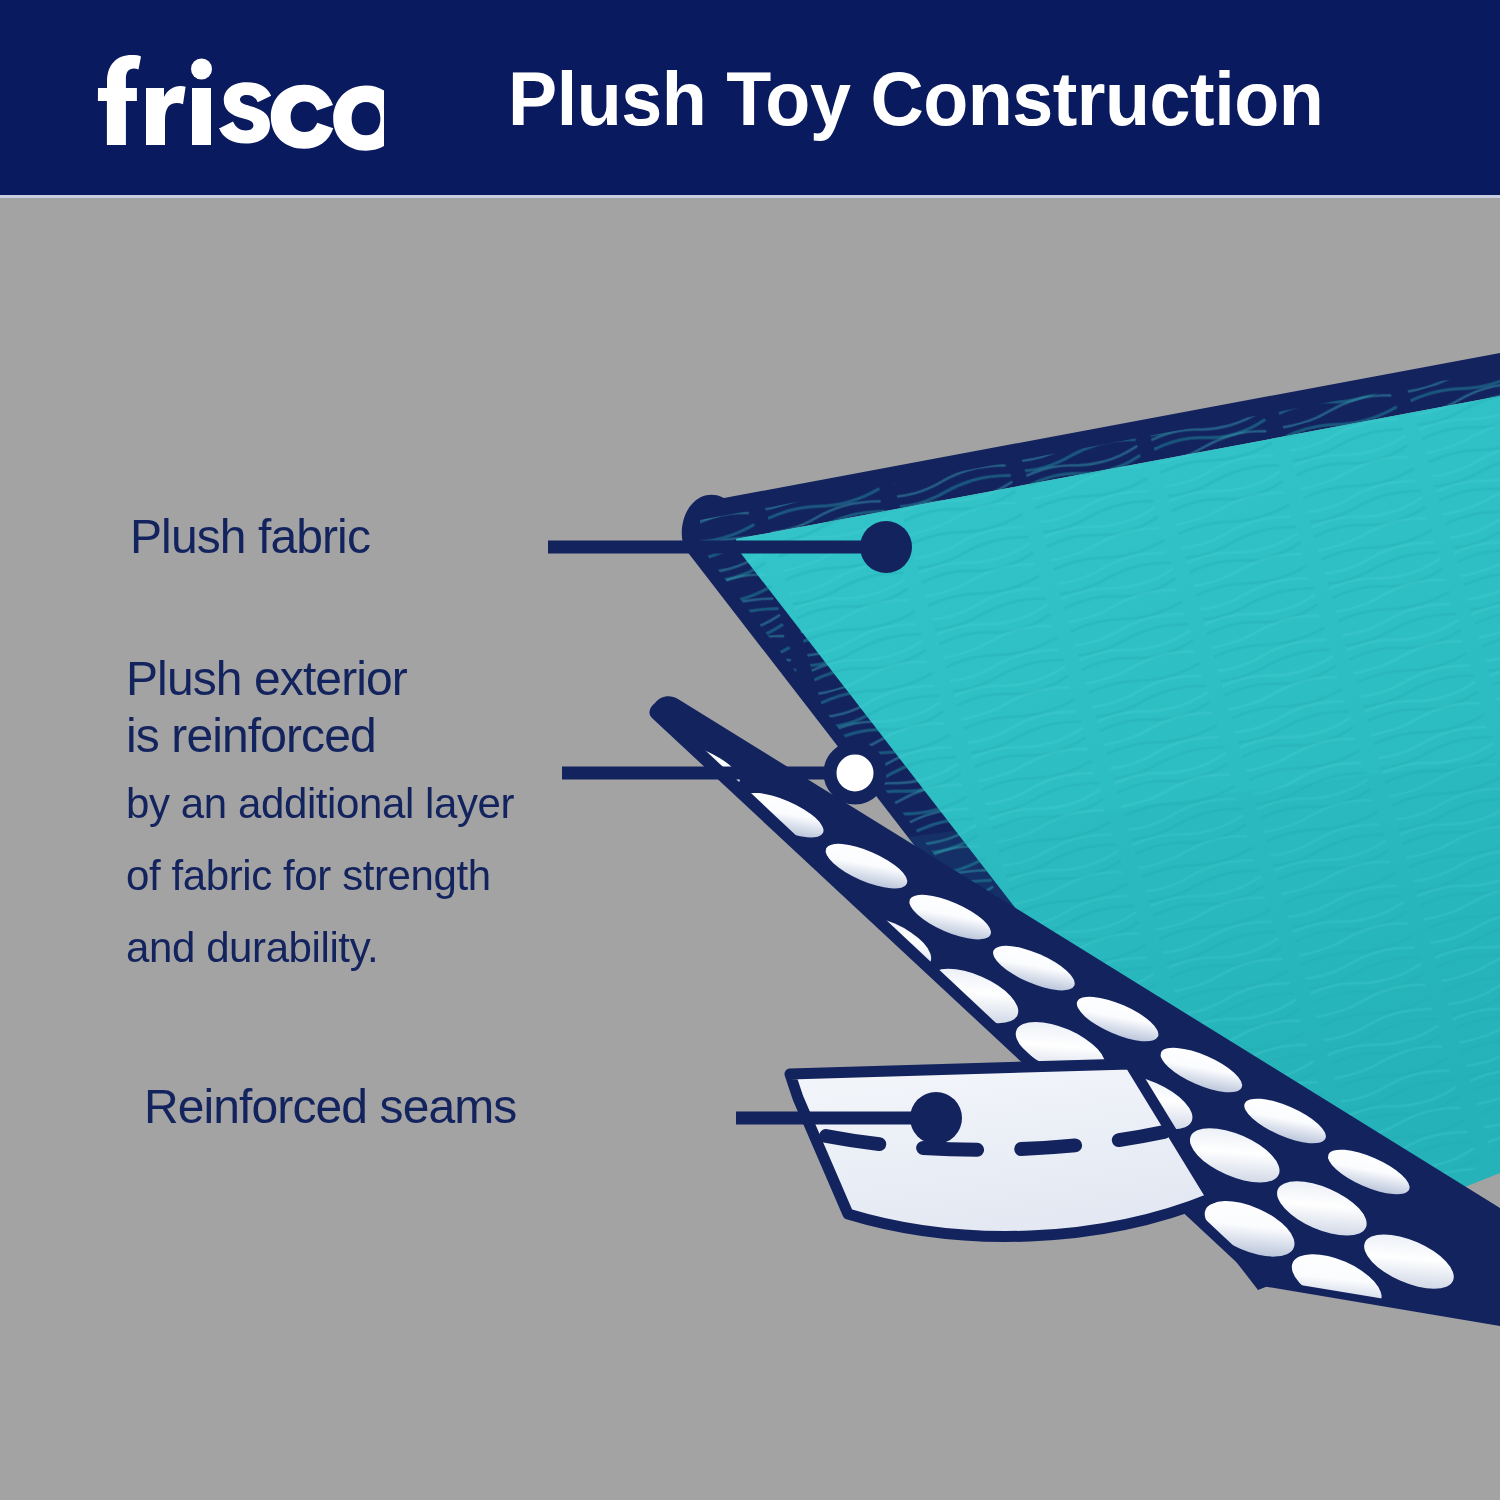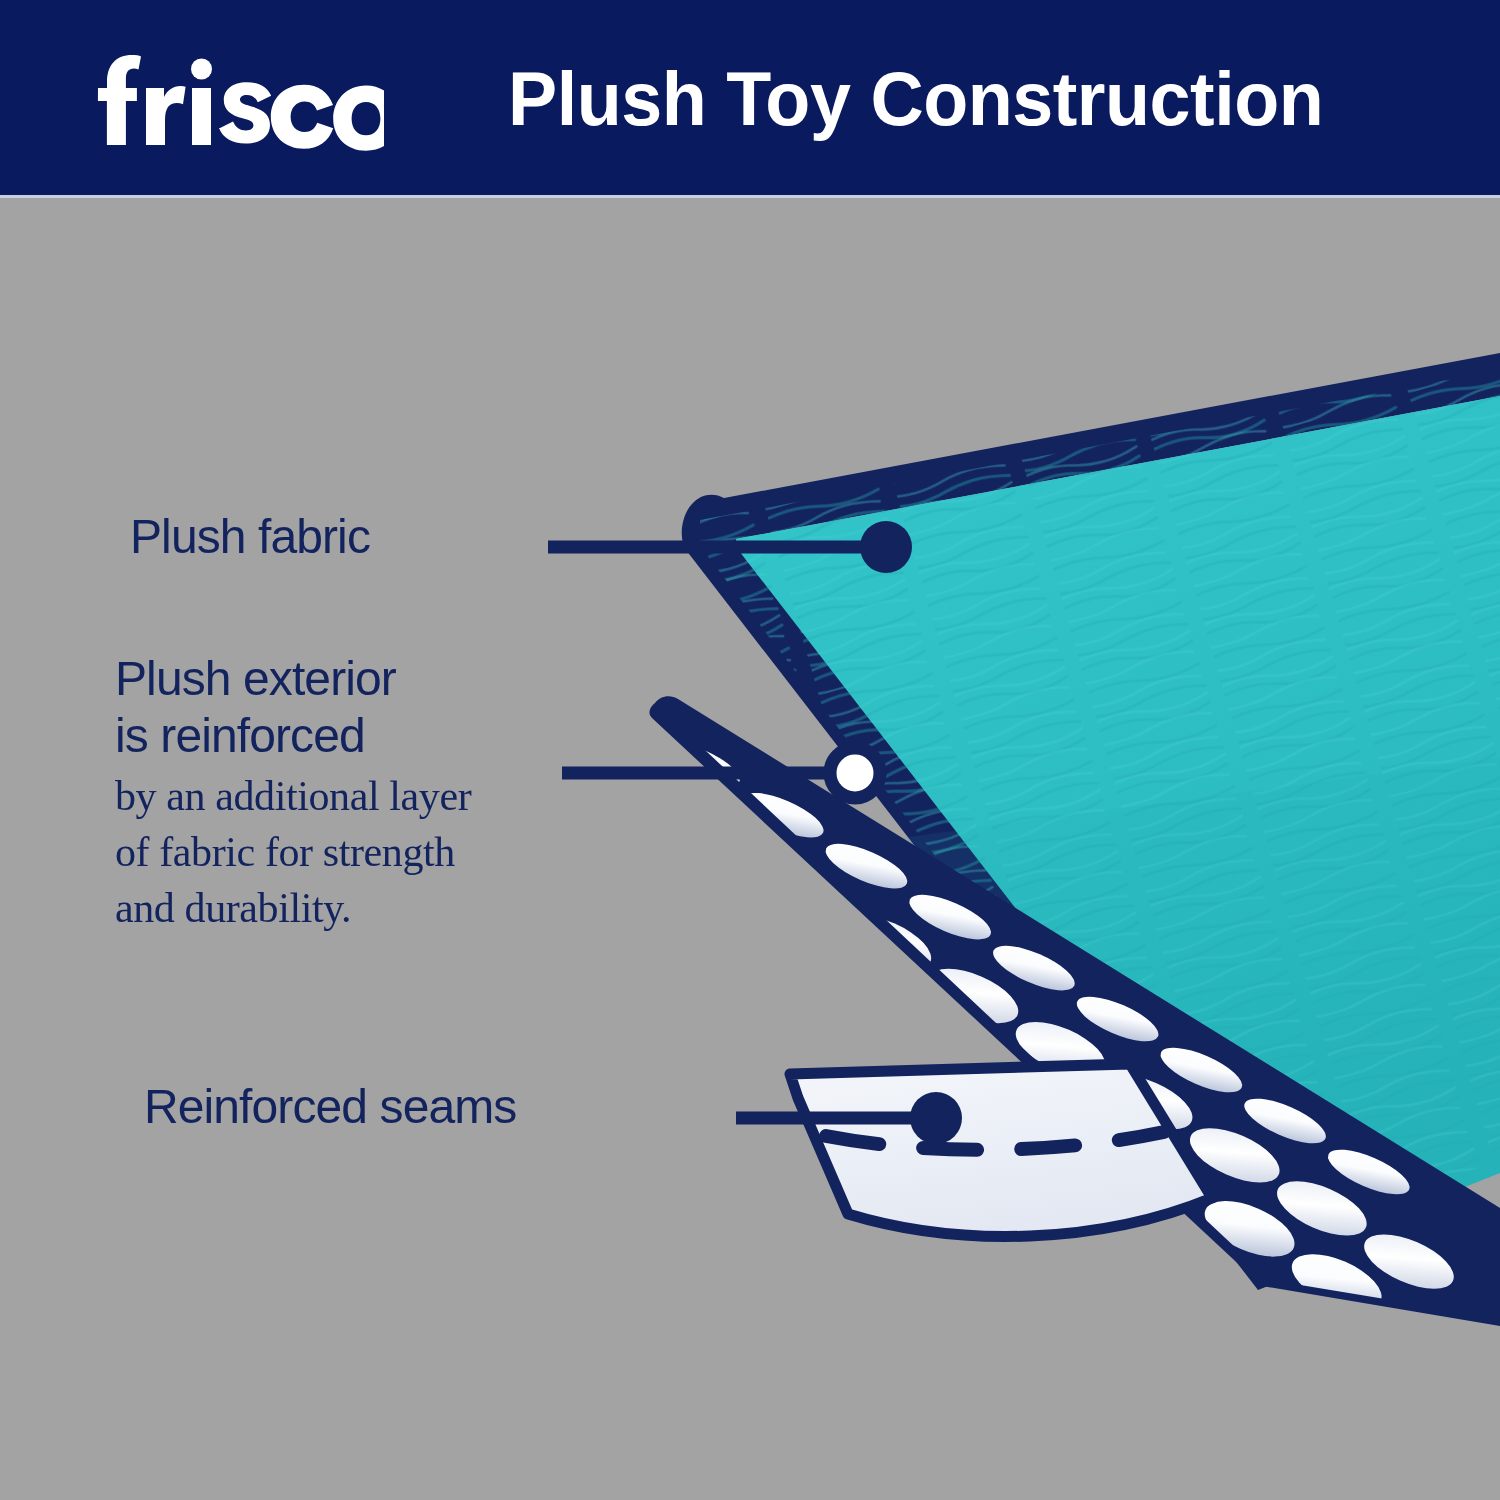--- a/index.html
+++ b/index.html
@@ -45,31 +45,31 @@
   .c-head{
     font-family:"Liberation Sans",sans-serif;
     font-weight:normal;
     font-size:48px;
     line-height:57px;
     letter-spacing:-0.9px;
     white-space:pre-line;
     color:#13235e;
   }
   .c-body{
-    font-family:Liberation Serif, serif;
+    font-family:Liberation Sans, sans-serif;
     font-weight:normal;
     font-size:42px;
-    line-height:56px;
+    line-height:72px;
     letter-spacing:-0.4px;
     white-space:pre-line;
     color:#13235e;
     margin-top:4px;
   }
   #callout-plush-fabric{left:130px;top:508px;}
-  #callout-plush-exterior{left:115px;top:650px;}
+  #callout-plush-exterior{left:126px;top:650px;}
   #callout-reinforced-seams{left:144px;top:1078px;}
 </style>
 </head>
 <body>
 
 <div class="page">
 
   <div class="header">
 
     <div class="logo">

